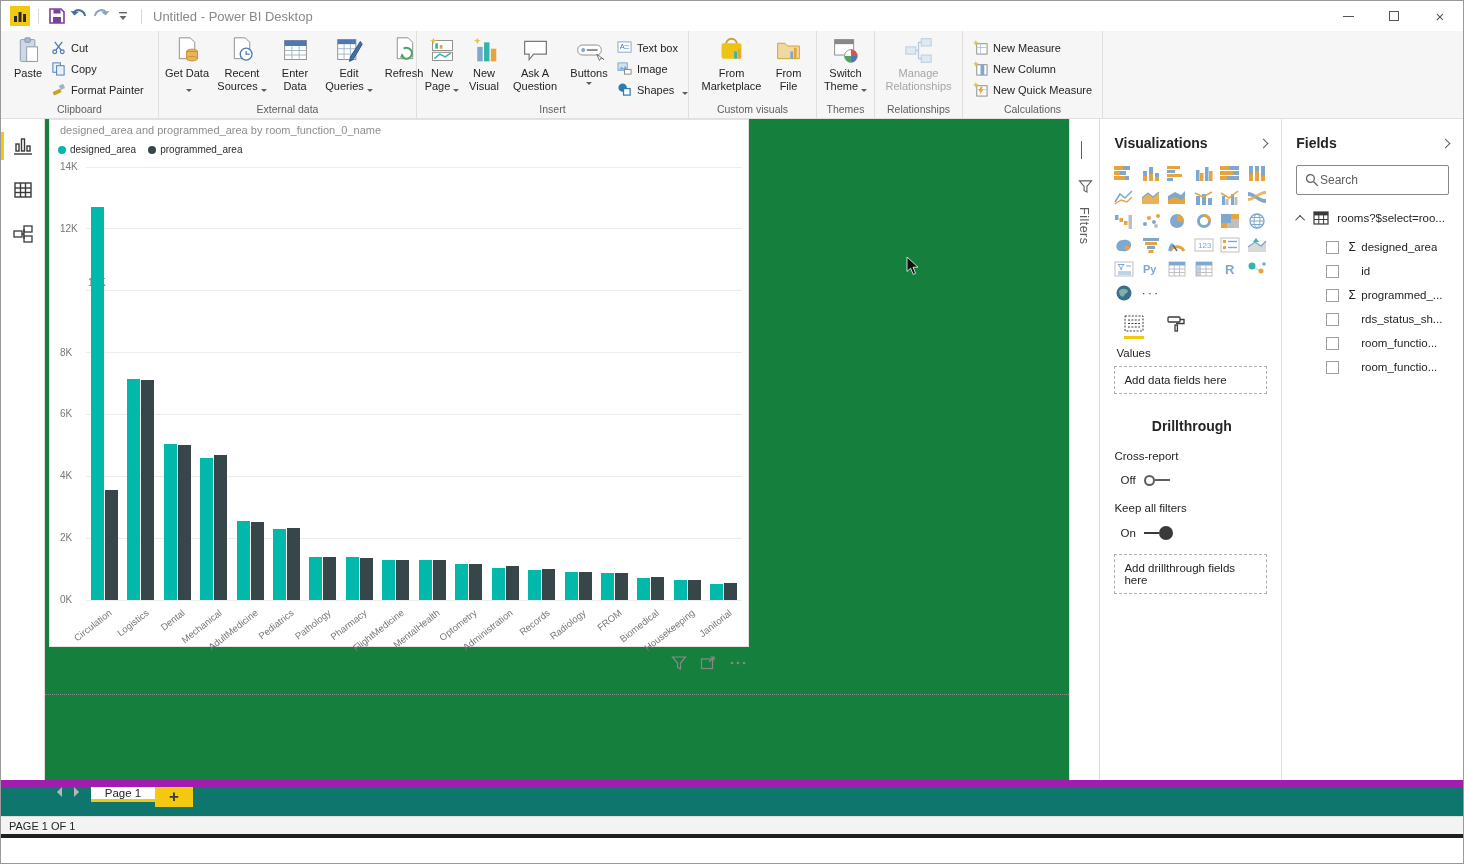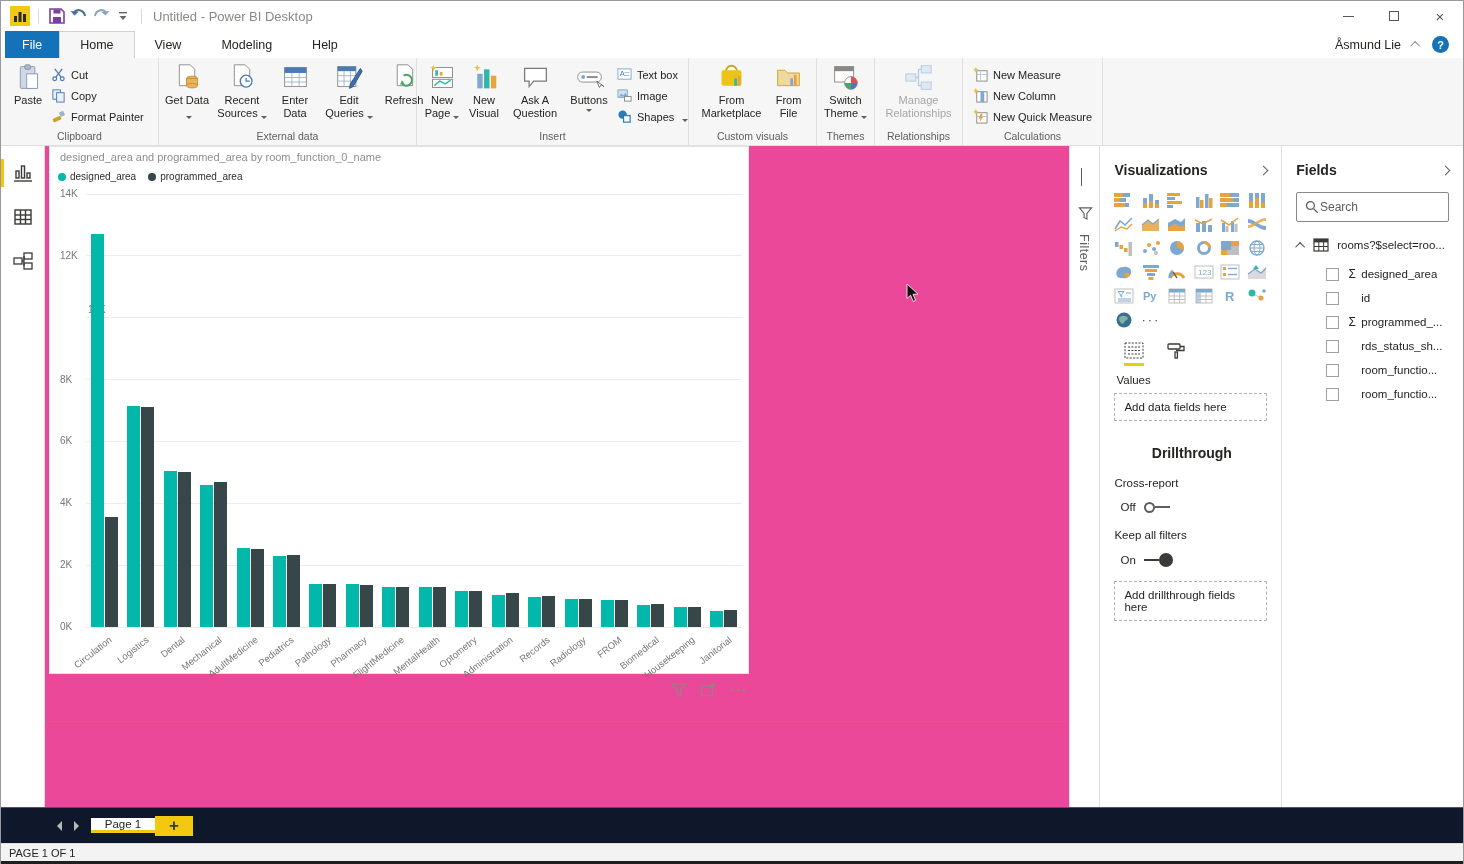--- a/index.html
+++ b/index.html
@@ -42,21 +42,21 @@
   .caret { display:inline-block; width:0; height:0; border:3px solid transparent; border-top-color:#605e5c; margin-left:3px; position:relative; top:5px; }
   .caret.below { display:block; margin:2px auto 0; top:0; }
   .vsep { width:1px; background:#e1dfdd; height:62px; margin:4px 3px 0; }
 
   
   #main { height:661px; display:flex; }
   #left-rail { width:44px; border-right:1px solid #e1dfdd; background:#fff; padding-top:12px; display:flex; flex-direction:column; gap:14px; align-items:center; }
   .rail-item { position:relative; width:44px; height:30px; display:flex; align-items:center; justify-content:center; }
   .rail-item.selected::before { content:""; position:absolute; left:0; top:1px; width:3px; height:28px; background:#f2c811; }
 
-  #canvas { position:relative; width:1025px; background:#ec4899;text-decoration:underline; }
+  #canvas { position:relative; width:1025px; background:#15803d;text-decoration:underline; }
   #visual { position:absolute; left:4px; top:0; width:700px; height:528px; border:1px solid #e3e3e3; background:#fff; }
   #chart-title { position:absolute; left:10px; top:4px; font-size:11px; color:#8e8e8e; white-space:nowrap; }
   #legend { position:absolute; left:8px; top:24px; display:flex; gap:12px; align-items:center; }
   .legend-item { display:flex; align-items:center; gap:4px; }
   .legend-dot { width:8px; height:8px; border-radius:50%; }
   .legend-label { font-size:10px; color:#2d2d2d; }
   #yaxis { position:absolute; left:10px; top:47px; width:28px; height:433px; }
   .ytick { position:absolute; left:0; font-size:10px; color:#777; }
   #plot { position:absolute; left:36px; top:47px; width:656px; height:433px; }
   .gridline { position:absolute; left:0; width:100%; height:1px; background:#ececec; }
@@ -101,21 +101,21 @@
   #search-box { display:flex; align-items:center; gap:1px; border:1px solid #8a8886; border-radius:2px; height:30px; padding:0 8px; margin-bottom:16px; background:#fff; }
   #search-box input { border:none; outline:none; font-size:12px; width:120px; font-family:inherit; color:#252423; background:transparent; }
   #search-box input::placeholder { color:#605e5c; }
   .table-row { display:flex; align-items:center; gap:8px; font-size:11.5px; margin:4px 0 10px 2px; }
   .field-row { display:flex; align-items:center; height:24px; padding-left:30px; font-size:11.5px; }
   .checkbox { width:13px; height:13px; border:1px solid #a19f9d; background:#fff; flex:none; }
   .sigma { width:18px; text-align:center; font-size:12px; color:#252423; flex:none; margin-left:4px; }
   .field-label { white-space:nowrap; overflow:hidden; }
 
   
-  #pagebar { height:36px; background:#0f172a; border-top:1px solid #a21caf; display:flex; align-items:center; }
+  #pagebar { height:36px; background:#0f766e; border-top:7px solid #a21caf; display:flex; align-items:flex-start; }
   #pagebar .rail-stub { width:44px; border-right:1px solid #dcdcdc; }
   .page-nav { display:flex; align-items:center; gap:12px; padding:0 12px; }
   .tri-l { width:0; height:0; border:5px solid transparent; border-right-color:#b8b8b8; border-left:none; }
   .tri-r { width:0; height:0; border:5px solid transparent; border-left-color:#b8b8b8; border-right:none; }
   #page-tab { background:#fff; border-bottom:3px solid #f2c811; display:flex; align-items:center; justify-content:center; width:64px; font-size:11.5px; }
   #add-page-tab { background:#f2c811; width:38px; display:flex; align-items:center; justify-content:center; color:#3b3a39; font-size:17px; font-weight:bold; }
   #statusbar { height:18px; background:#f3f3f3; border-top:1px solid #e1dfdd; display:flex; align-items:center; padding-left:8px; font-size:11px; color:#252423; }
   #bottom-edge { height:4px; background:#1f1f1f; }
 </style>
 </head>
@@ -166,32 +166,20 @@
         </span>
       <span class="win-btn">
           <span class="max-glyph"></span>
         </span>
       <span class="win-btn">
           <span class="close-glyph">×</span>
         </span>
     </div>
   </div>
 
-  <div id="menubar">
-    <div class="file-tab">File</div>
-    <div class="menu-tab active">Home</div>
-    <div class="menu-tab">View</div>
-    <div class="menu-tab">Modeling</div>
-    <div class="menu-tab">Help</div>
-    <div id="menubar-right">
-      <span id="user-name">Åsmund Lie</span>
-      <span class="chev-up"></span>
-      <span class="help-circle">?</span>
-    </div>
-  </div>
 
   <div id="ribbon">
 
     <div class="rgroup" style="width:158px">
       <div class="rcontent">
         <div class="rbig" style="width:46px">
           <svg viewBox="0 0 32 32">
               <rect x="7" y="4" width="16" height="24" rx="1" fill="#cfd8e4" stroke="#8496ab"></rect>
               <rect x="12" y="2" width="6" height="5" rx="1" fill="#aab8c9" stroke="#8496ab"></rect>
               <rect x="14" y="12" width="12" height="16" fill="#fff" stroke="#8496ab"></rect>

